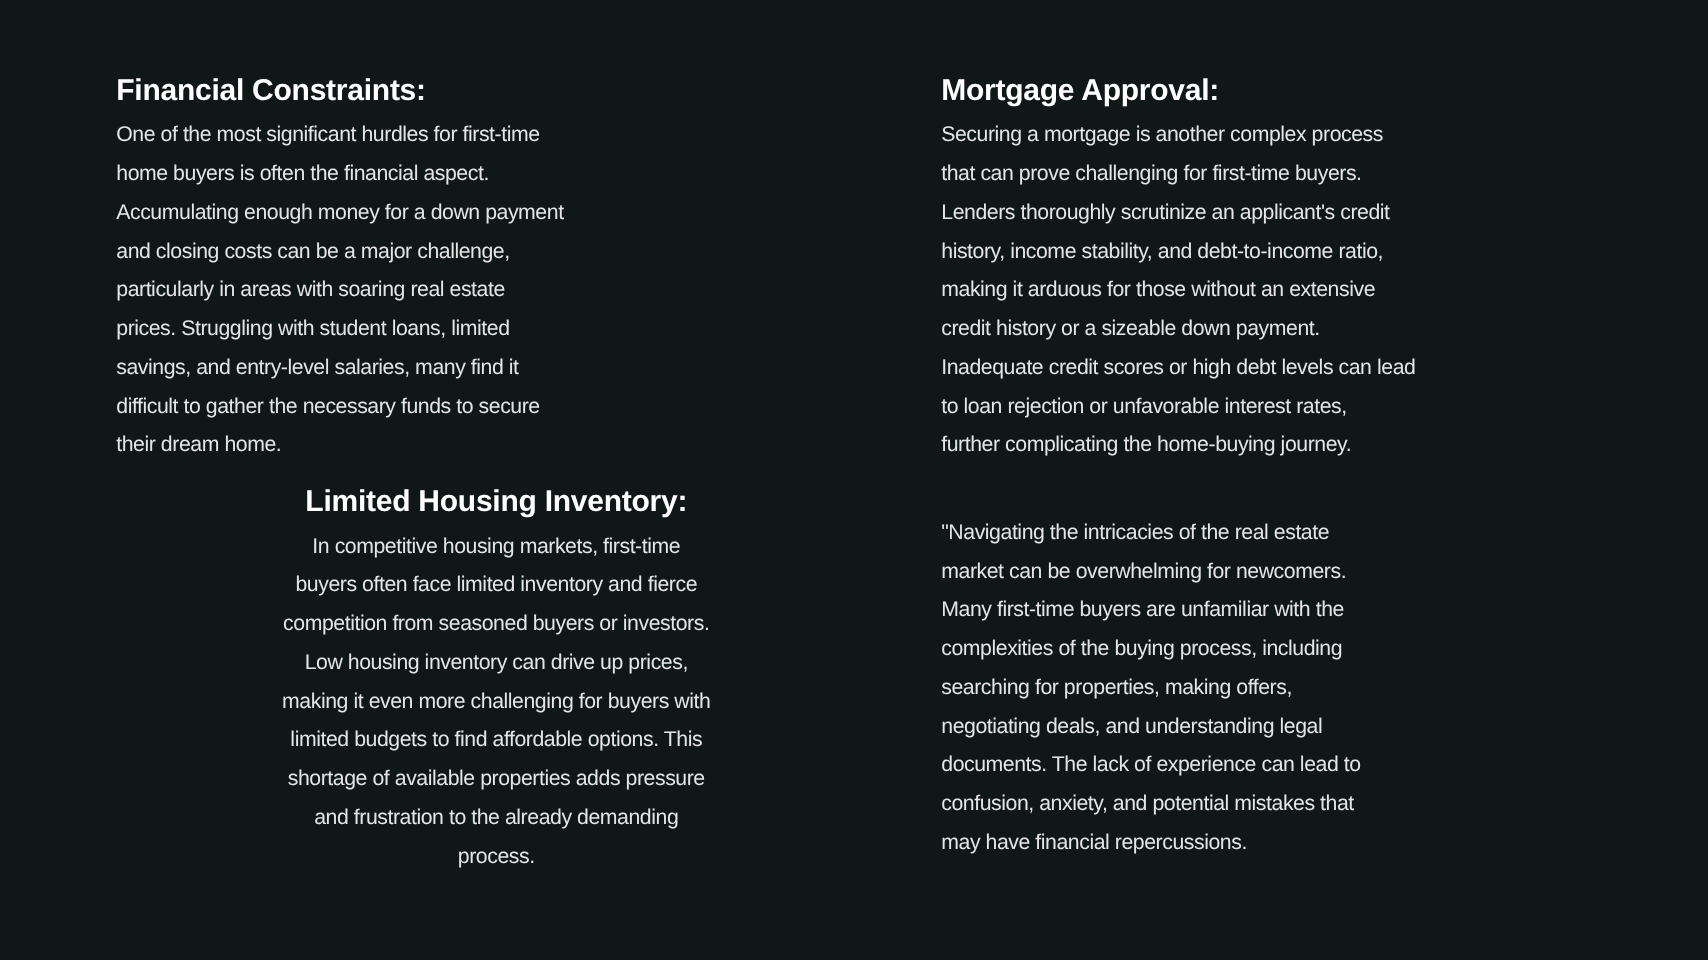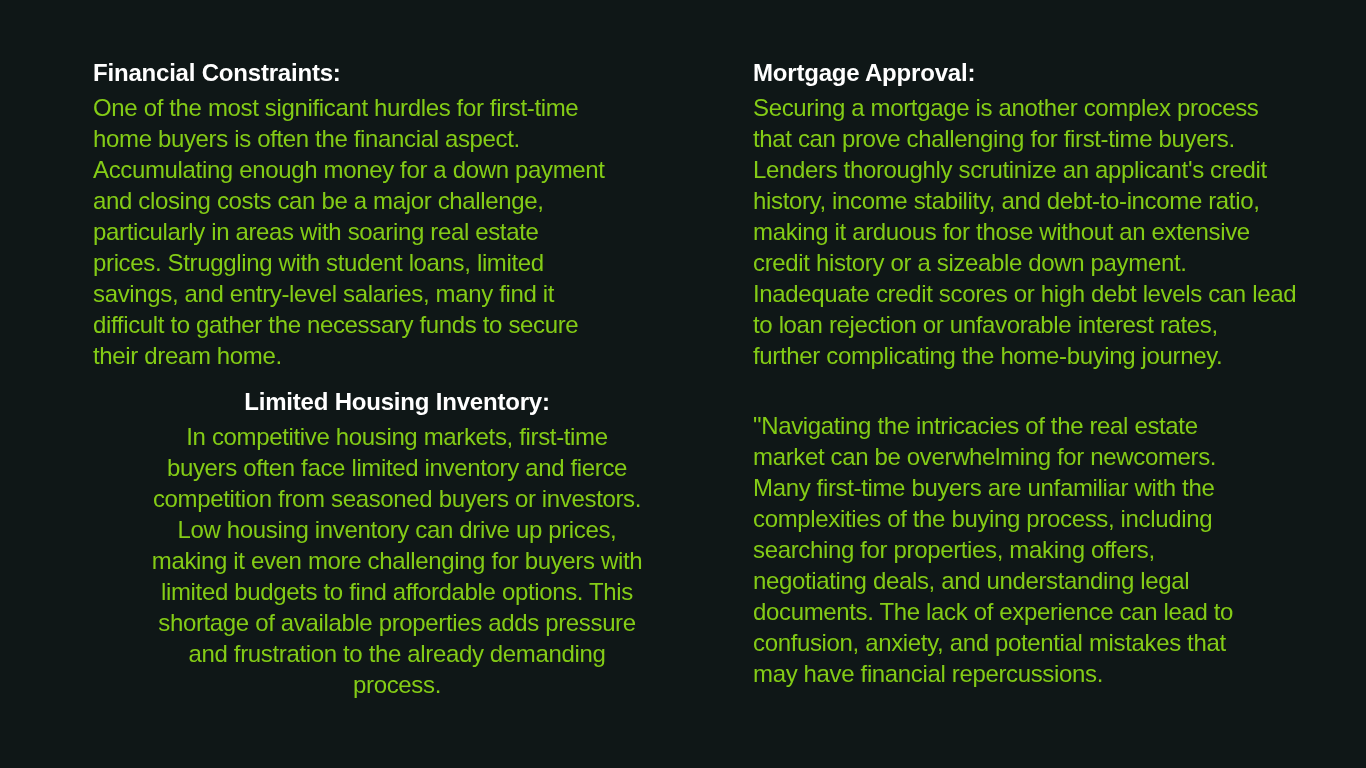--- a/index.html
+++ b/index.html
@@ -30,23 +30,23 @@
   }
   .section-heading {
     font-size: 24px;
     line-height: 31px;
     font-weight: bold;
     color: #ffffff;
     margin: 0 0 4px 0;
     letter-spacing: -0.2px;
   }
   .section-body {
-    font-size: 24px;
+    font-size: 17px;
     line-height: 31px;
-    color: #84cc16;
+    color: #e5e5e5;
     margin: 0;
     white-space: pre-line;
     letter-spacing: -0.35px;
   }
   .gap-left {
     margin-top: 15px;
     text-align: center;
   }
   .gap-right {
     margin-top: 39px;

